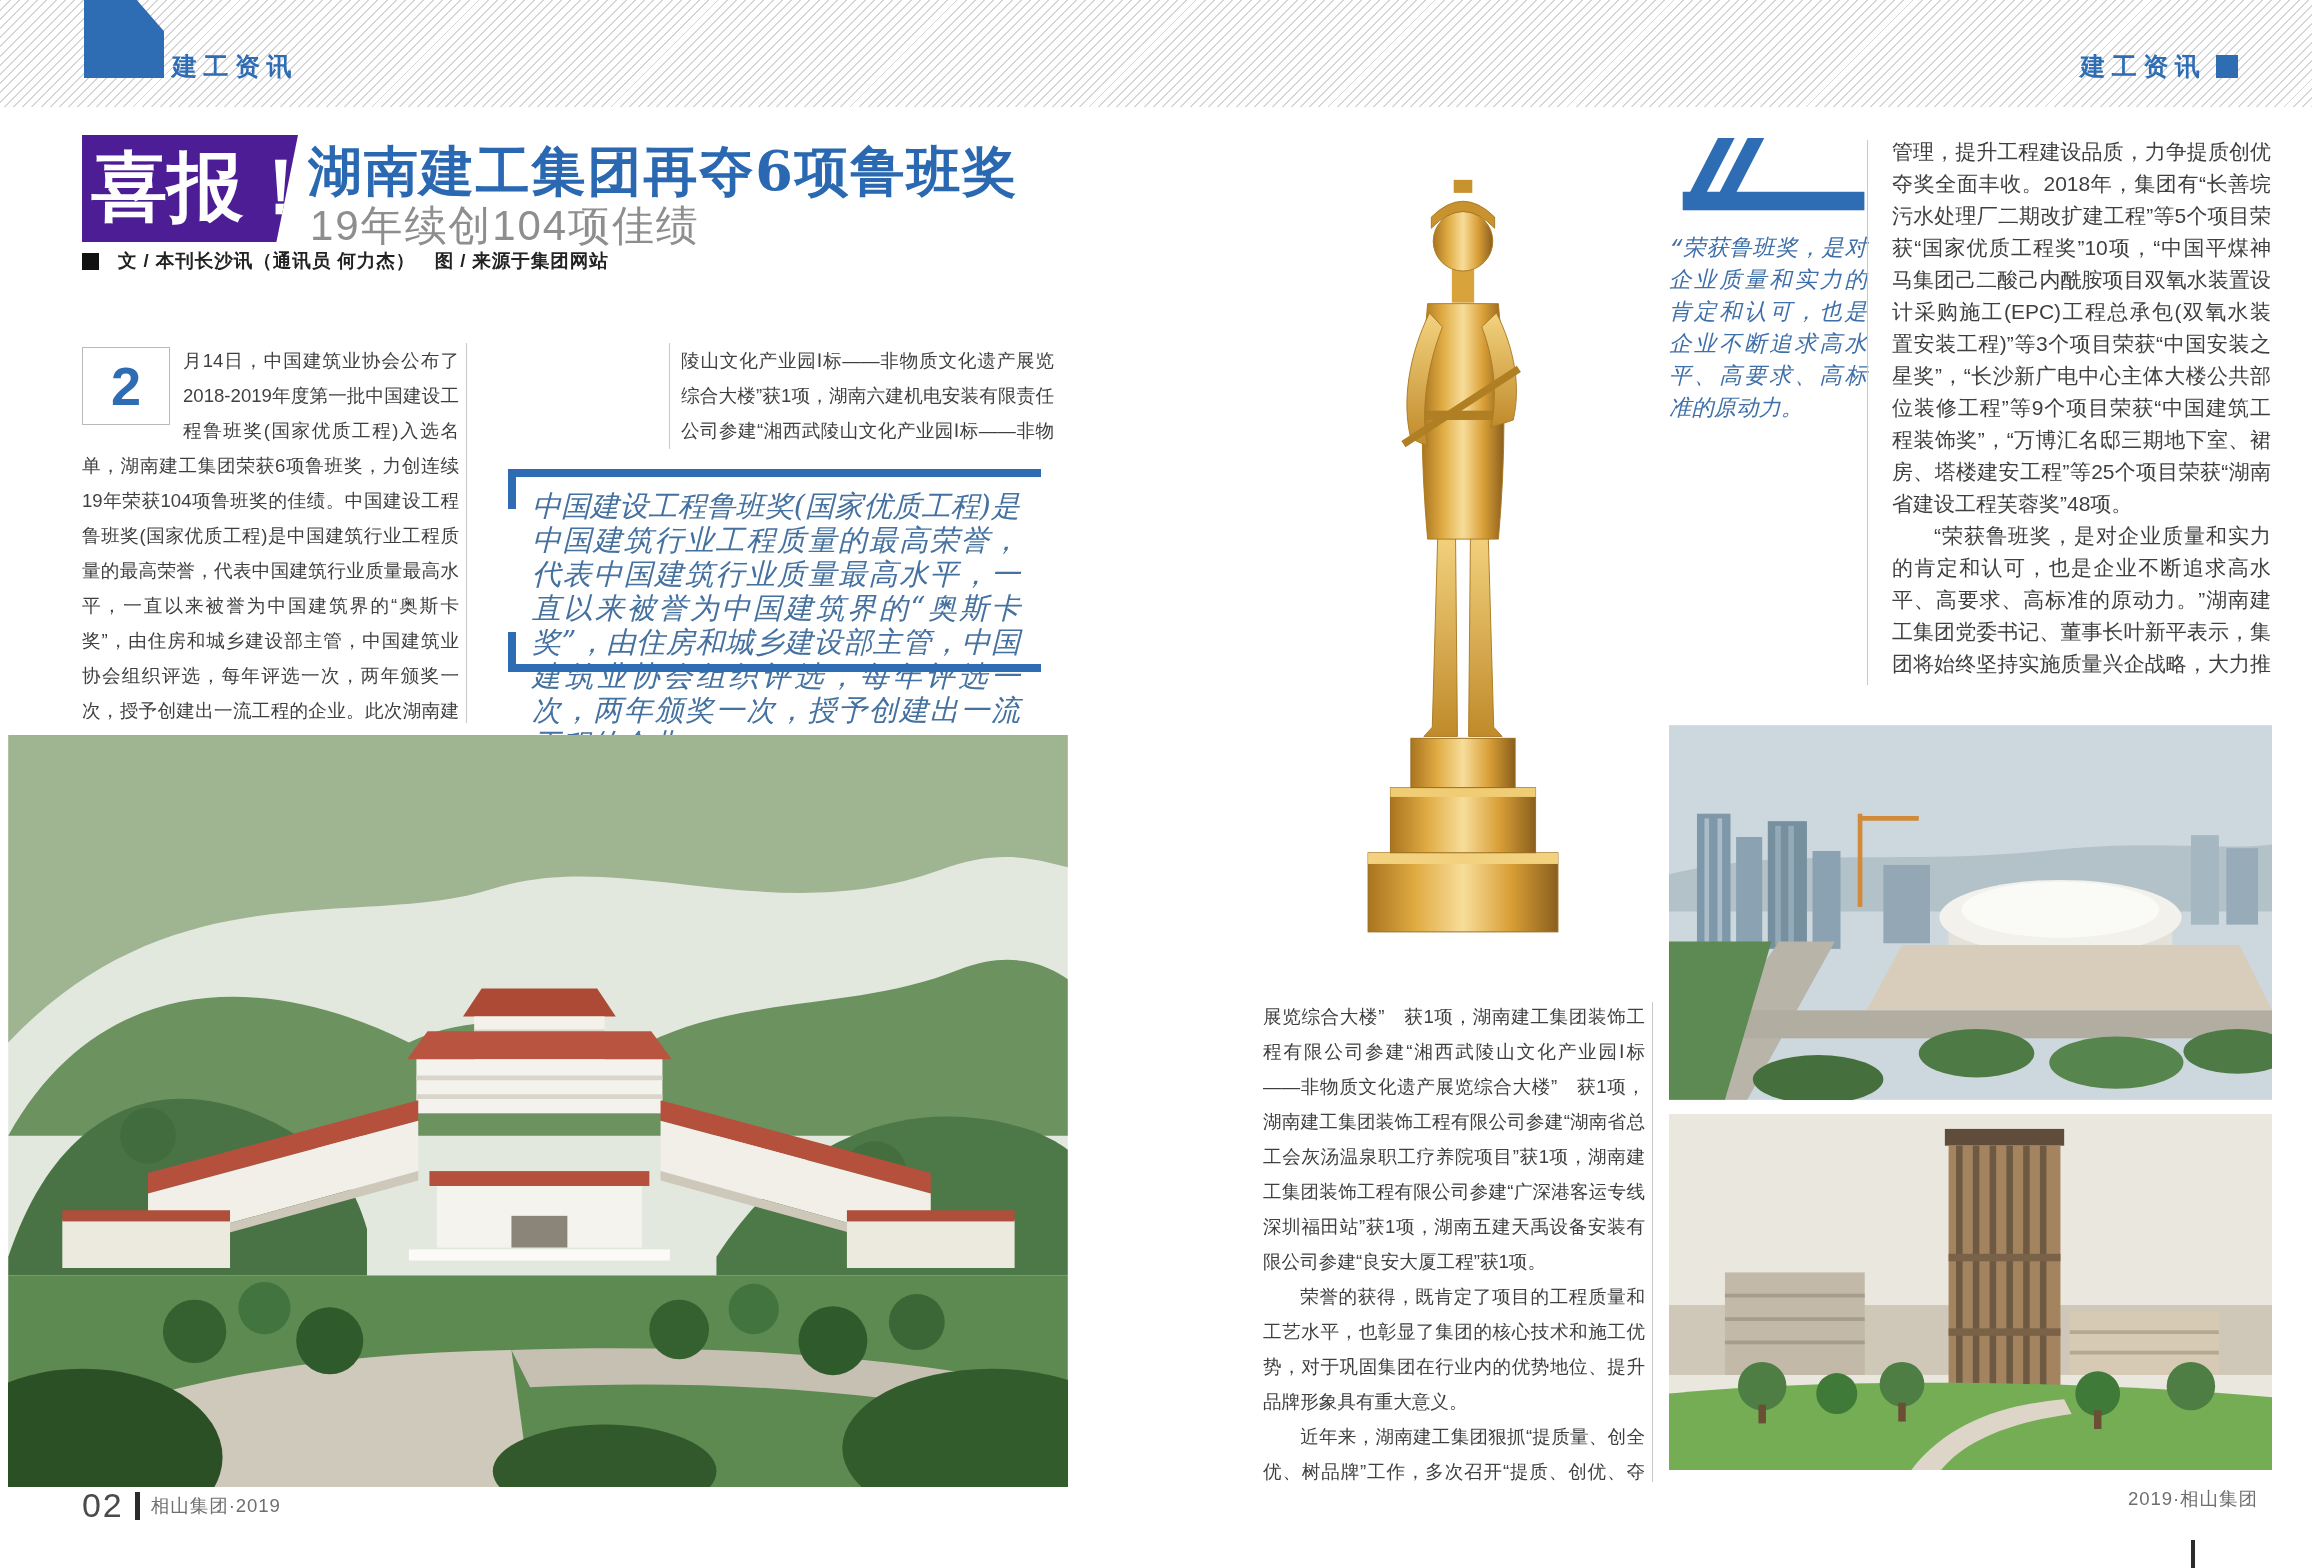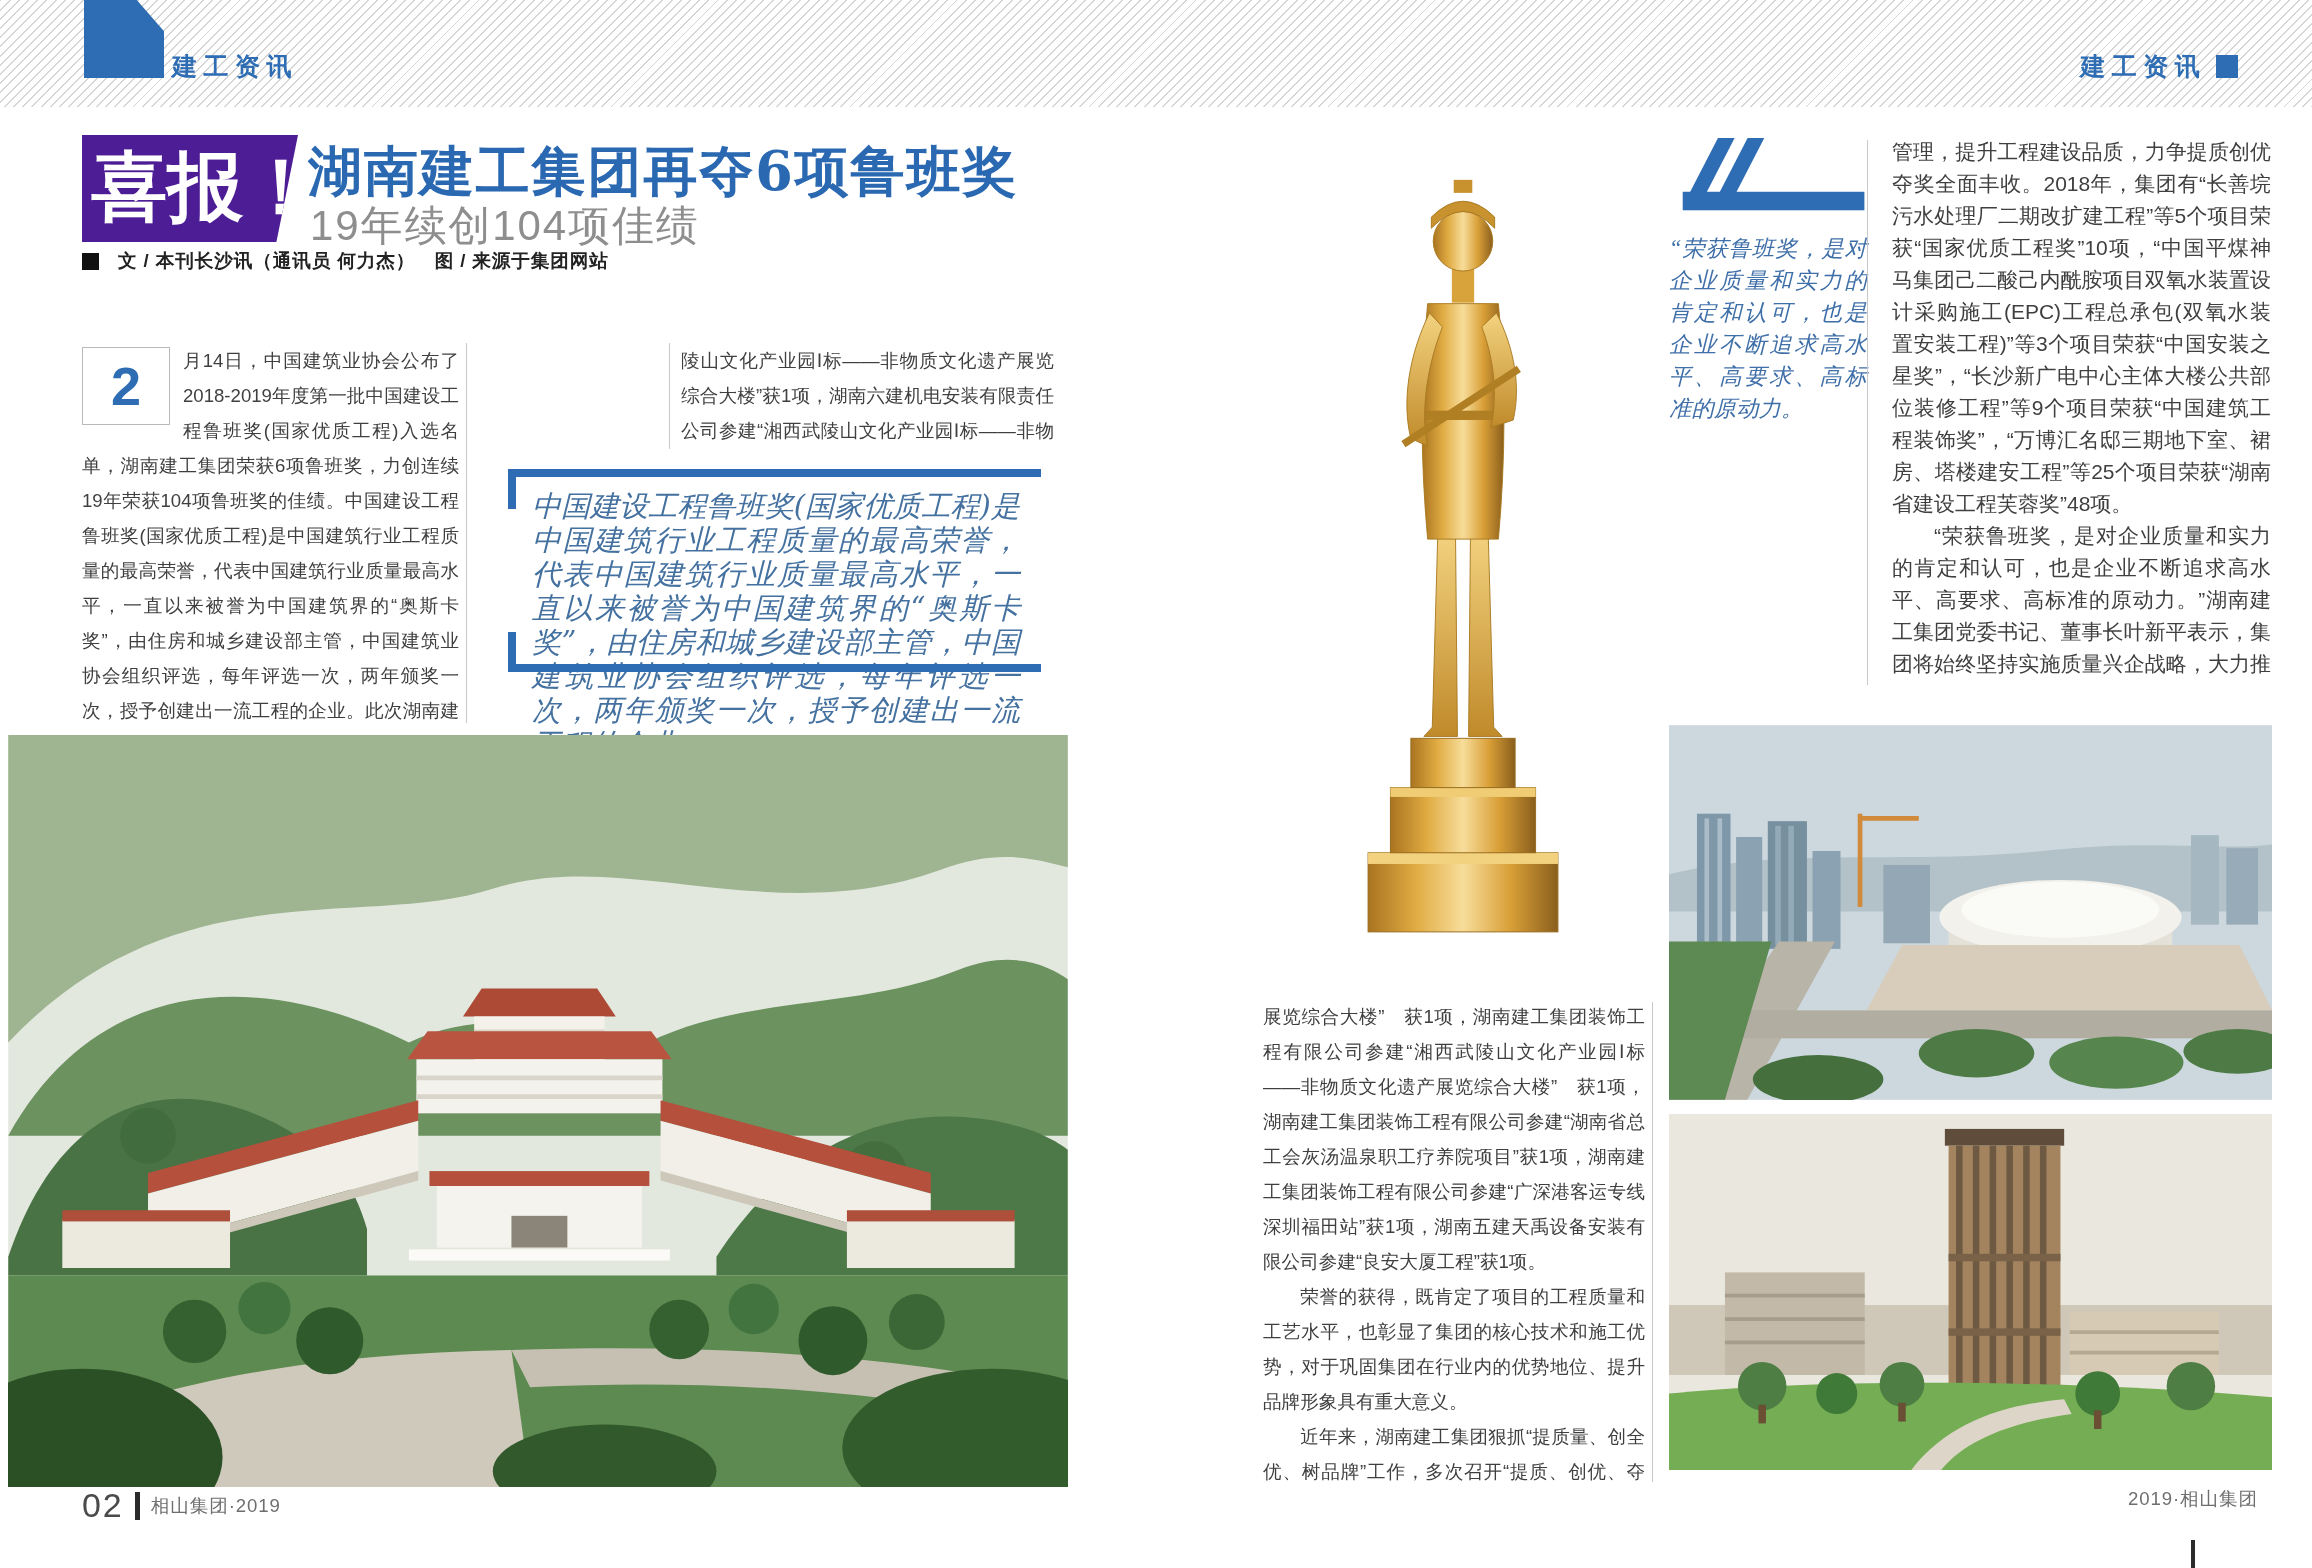--- a/index.html
+++ b/index.html
@@ -49,21 +49,21 @@
     border-top:8.4px solid #2e6db4;border-left:8.4px solid #2e6db4;}
   .quotebox::after{content:"";position:absolute;left:0;bottom:0;right:0;height:32px;
     border-bottom:8.4px solid #2e6db4;border-left:8.4px solid #2e6db4;}
   .quotebox-text{position:absolute;left:24px;top:20px;width:488px;
     font-family:"DejaVu Serif",serif;font-style:italic;font-size:29px;line-height:34px;
     color:#44719f;text-align:justify;}
 
   
   .pullquote-mark{position:absolute;left:1669px;top:138px;}
   .pullquote-text{position:absolute;left:1669px;top:233px;width:198px;
-    font-family:Liberation Serif, serif;font-style:italic;font-size:22.4px;line-height:32px;
+    font-family:Liberation Mono, monospace;font-style:italic;font-size:22.4px;line-height:32px;
     color:#3f6fa8;text-align:justify;}
 
   
   .rightcol{position:absolute;left:1892px;top:136px;width:379px;height:543px;
     font-size:21px;line-height:32px;color:#3f3f3f;text-align:justify;overflow:hidden;}
   .rightcol p,.midcol p{margin:0;}
   .indent{text-indent:2em;}
   .midcol{position:absolute;left:1263px;top:999px;width:382px;height:488px;
     font-size:18.6px;line-height:35px;color:#3f3f3f;text-align:justify;overflow:hidden;}
 

